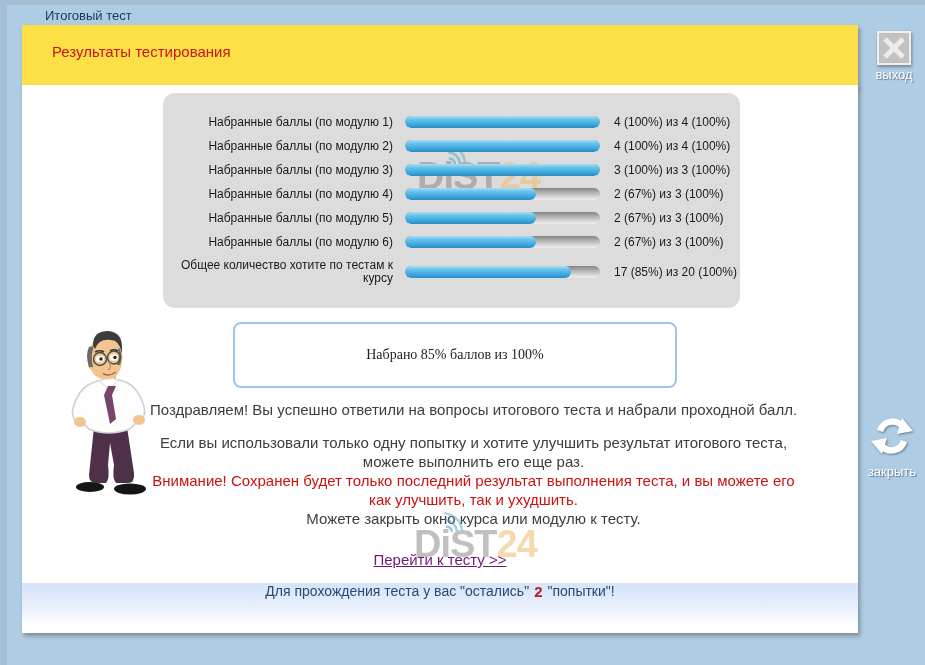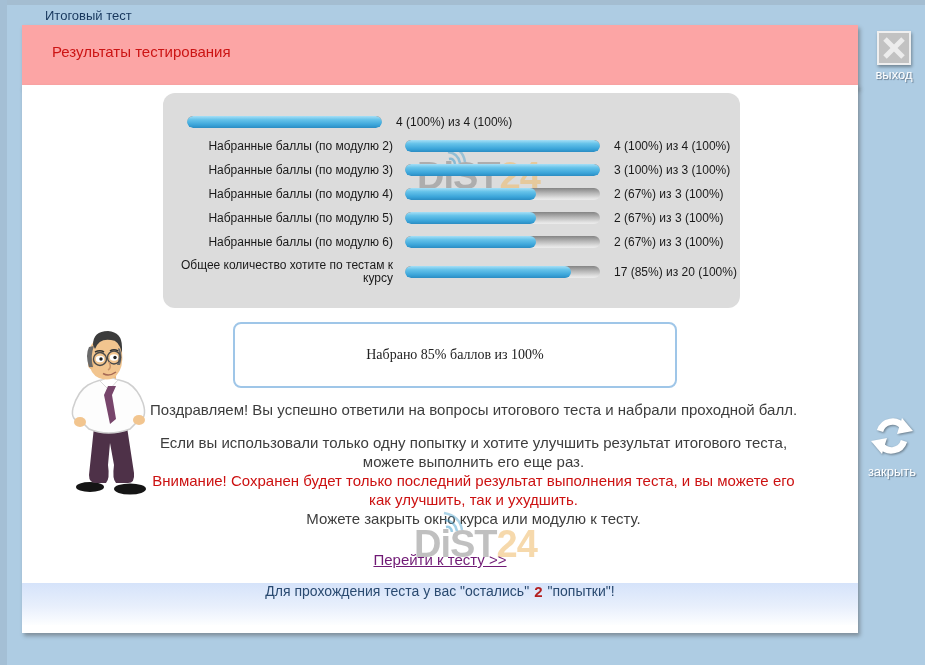--- a/index.html
+++ b/index.html
@@ -11,21 +11,21 @@
   .top-strip{position:absolute;left:0;top:0;width:925px;height:5px;background:#a4bdd1;}
   .left-strip{position:absolute;left:0;top:0;width:7px;height:665px;background:#a4bfd5;}
 
   .window-title{
     position:absolute;left:45px;top:8px;
     font-size:13px;color:#17375d;
   }
 
   .header-panel{
     position:absolute;left:22px;top:25px;width:836px;height:63px;
-    background:#fca5a5;box-shadow:2px 3px 4px rgba(70,70,70,.45);
+    background:#fde047;box-shadow:2px 3px 4px rgba(70,70,70,.45);
   }
   .header-title{
     position:absolute;left:30px;top:18px;
     font-size:15px;color:#cc1414;
   }
 
   .main-panel{
     position:absolute;left:22px;top:85px;width:836px;height:548px;
     background:#ffffff;box-shadow:2px 3px 4px rgba(70,70,70,.45);
   }
@@ -122,20 +122,21 @@
     <div class="watermark" style="left:254px;top:62px;">
       <svg class="wm-arcs" width="40" height="26" viewBox="0 0 40 26">
         <path d="M10 21 Q15 20 16 26" stroke="rgba(70,160,205,.55)" stroke-width="2.5" fill="none"></path>
         <path d="M9 14 Q19 15 21 25" stroke="rgba(70,160,205,.5)" stroke-width="2.5" fill="none"></path>
         <path d="M8 7 Q24 10 26 24" stroke="rgba(70,160,205,.45)" stroke-width="2.5" fill="none"></path>
       </svg>
       <span class="wm-text wm-gray">DiST</span><span class="wm-text wm-orange">24</span>
     </div>
     <div class="bar-rows" id="bar-rows">
         <div class="bar-row">
+          <div class="bar-label">Набранные баллы (по модулю 1)</div>
           <div class="bar-track">
             <div class="bar-fill" style="width: 100%;"></div>
           </div>
           <div class="bar-value">4 (100%) из 4 (100%)</div>
         </div>
         <div class="bar-row">
           <div class="bar-label">Набранные баллы (по модулю 2)</div>
           <div class="bar-track">
             <div class="bar-fill" style="width: 100%;"></div>
           </div>

